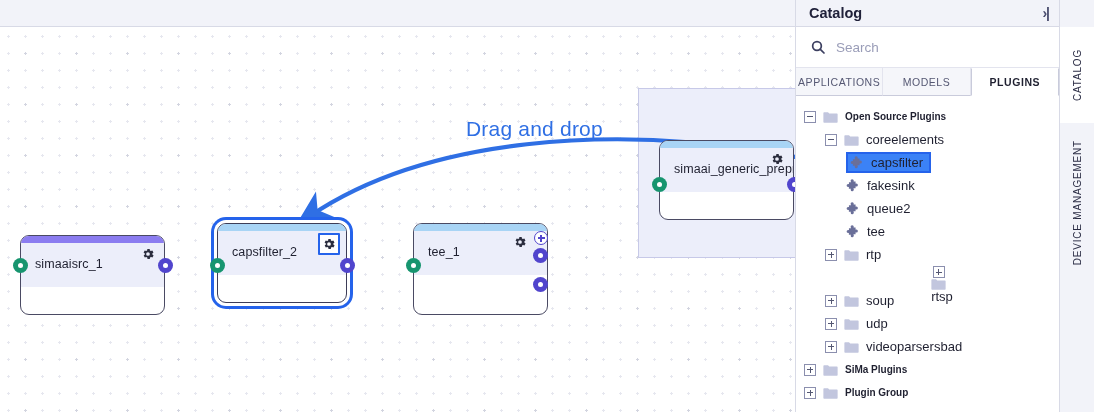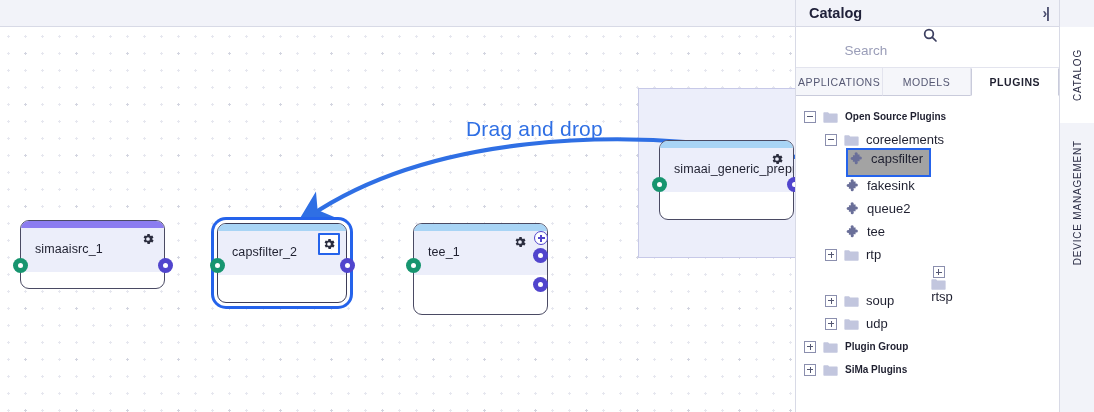--- a/index.html
+++ b/index.html
@@ -112,21 +112,21 @@
     height: 27px; background: #f2f3f9; border-bottom: 1px solid #d8dae6;
     display: flex; align-items: center; padding: 0 8px 0 13px;
   }
   .catalog-title { font-size: 14.5px; font-weight: bold; color: #20213a; flex: 1; }
   .collapse-icon {
     font-size: 14px; color: #4a4d6e; font-weight: bold; letter-spacing: -1px;
     padding-right: 2px; cursor: pointer;
   }
   .search-row {
     height: 41px; display: flex; align-items: center; padding-left: 14px;
-    border-bottom: 1px solid #e3e4ee; background: #ffffff; flex-direction: column;
+    border-bottom: 1px solid #e3e4ee; background: #ffffff;
   }
   .search-icon { width: 16px; height: 16px; margin-right: 10px; flex: none; }
   .search-input {
     border: none; outline: none; font-size: 13.5px; color: #9a9db8;
     font-family: "Liberation Sans", sans-serif; background: transparent; width: 180px;
   }
   .search-input::placeholder { color: #9a9db8; }
 
   .tabs { display: flex; height: 28px; background: #f97316; }
   .tab {
@@ -158,22 +158,22 @@
   }
   .expander.plus::after {
     content: ""; position: absolute; left: 4.5px; top: 2px;
     width: 1px; height: 6px; background: #555873;
   }
   .folder-icon { width: 15px; height: 12px; margin-right: 7px; flex: none; }
   .puzzle-icon { width: 15px; height: 15px; margin-right: 6px; flex: none; }
   .tree-label { line-height: 1; }
   .tree-row.bold .tree-label { font-weight: bold; font-size: 10px; }
   .tree-row .hl {
-    border: 2.5px solid #2563eb; padding: 1px 6px 9px 2px;
-    display: flex; align-items: center; background: #a3a3a3;
+    border: 2.5px solid #2563eb; padding: 1px 6px 1px 2px;
+    display: flex; align-items: center; background: #3b82f6;
   }
 
   
   .rail {
     position: absolute; left: 1059px; top: 0; width: 35px; height: 412px;
     background: #f2f3f9; border-left: 1px solid #d8dae6;
   }
   .rail-tab {
     position: absolute; left: 0; width: 35px;
     display: flex; align-items: center; justify-content: center;
@@ -200,21 +200,21 @@
       <defs>
         <marker id="ah" markerWidth="10" markerHeight="10" refX="7.5" refY="5" orient="auto" markerUnits="strokeWidth">
           <path d="M0,1.2 L9,5 L0,8.8 L2.3,5 Z" fill="#2f6fe4"></path>
         </marker>
       </defs>
       <path d="M795,130 C620,96 420,108 300,196" fill="none" stroke="#2f6fe4" stroke-width="4.2" stroke-linecap="round" marker-end="url(#ah)"></path>
     </svg>
 
     <div class="drag-label">Drag and drop</div>
 
-    <div class="node" style="left:20px; top:193px; width:145px; height:69px;">
+    <div class="node" style="left:20px; top:208px; width:145px; height:80px;">
       <div class="node-topbar" style="background:#8b7cf0;"></div>
       <div class="node-body">
         <div class="node-title">simaaisrc_1</div>
         <div class="gear">
           <svg viewBox="0 0 24 24" fill="#2b2d3e">
               <path d="M19.4 13a7.7 7.7 0 0 0 0-2l2-1.6-2-3.4-2.4 1a7.6 7.6 0 0 0-1.7-1l-.4-2.6h-4l-.4 2.6c-.6.2-1.2.6-1.7 1l-2.4-1-2 3.4L6.6 11a7.7 7.7 0 0 0 0 2l-2 1.6 2 3.4 2.4-1c.5.4 1 .8 1.7 1l.4 2.6h4l.4-2.6c.6-.2 1.2-.6 1.7-1l2.4 1 2-3.4-2-1.6zM12 15.2A3.2 3.2 0 1 1 12 8.8a3.2 3.2 0 0 1 0 6.4z"></path>
             </svg>
         </div>
       </div>
       <div class="node-lower"></div>
@@ -365,33 +365,40 @@
           </svg>
           <span class="tree-label">soup</span>
         </div>
         <div class="tree-row" style="padding-left: 29px;">
           <span class="expander plus"></span>
           <svg class="folder-icon" viewBox="0 0 20 16">
             <path d="M0.5 2.5a1 1 0 0 1 1-1h5.2l1.6 1.8h10.2a1 1 0 0 1 1 1v10.2a1 1 0 0 1-1 1H1.5a1 1 0 0 1-1-1z" fill="#c2c6de"></path>
           </svg>
           <span class="tree-label">udp</span>
         </div>
+        <div class="tree-row" style="padding-left: 29px;">
+          <span class="expander plus"></span>
+          <svg class="folder-icon" viewBox="0 0 20 16">
+            <path d="M0.5 2.5a1 1 0 0 1 1-1h5.2l1.6 1.8h10.2a1 1 0 0 1 1 1v10.2a1 1 0 0 1-1 1H1.5a1 1 0 0 1-1-1z" fill="#c2c6de"></path>
+          </svg>
+          <span class="tree-label">videoparsersbad</span>
+        </div>
         <div class="tree-row bold" style="padding-left: 8px;">
           <span class="expander plus"></span>
           <svg class="folder-icon" viewBox="0 0 20 16">
             <path d="M0.5 2.5a1 1 0 0 1 1-1h5.2l1.6 1.8h10.2a1 1 0 0 1 1 1v10.2a1 1 0 0 1-1 1H1.5a1 1 0 0 1-1-1z" fill="#c2c6de"></path>
           </svg>
+          <span class="tree-label">SiMa Plugins</span>
+        </div>
+        <div class="tree-row bold" style="padding-left: 8px;">
+          <span class="expander plus"></span>
+          <svg class="folder-icon" viewBox="0 0 20 16">
+            <path d="M0.5 2.5a1 1 0 0 1 1-1h5.2l1.6 1.8h10.2a1 1 0 0 1 1 1v10.2a1 1 0 0 1-1 1H1.5a1 1 0 0 1-1-1z" fill="#c2c6de"></path>
+          </svg>
           <span class="tree-label">Plugin Group</span>
-        </div>
-        <div class="tree-row bold" style="padding-left: 8px;">
-          <span class="expander plus"></span>
-          <svg class="folder-icon" viewBox="0 0 20 16">
-            <path d="M0.5 2.5a1 1 0 0 1 1-1h5.2l1.6 1.8h10.2a1 1 0 0 1 1 1v10.2a1 1 0 0 1-1 1H1.5a1 1 0 0 1-1-1z" fill="#c2c6de"></path>
-          </svg>
-          <span class="tree-label">SiMa Plugins</span>
         </div>
       </div>
   </div>
 
   <div class="rail">
     <div class="rail-tab t1 active">
       <span>CATALOG</span>
     </div>
     <div class="rail-tab t2">
       <span>DEVICE MANAGEMENT</span>

